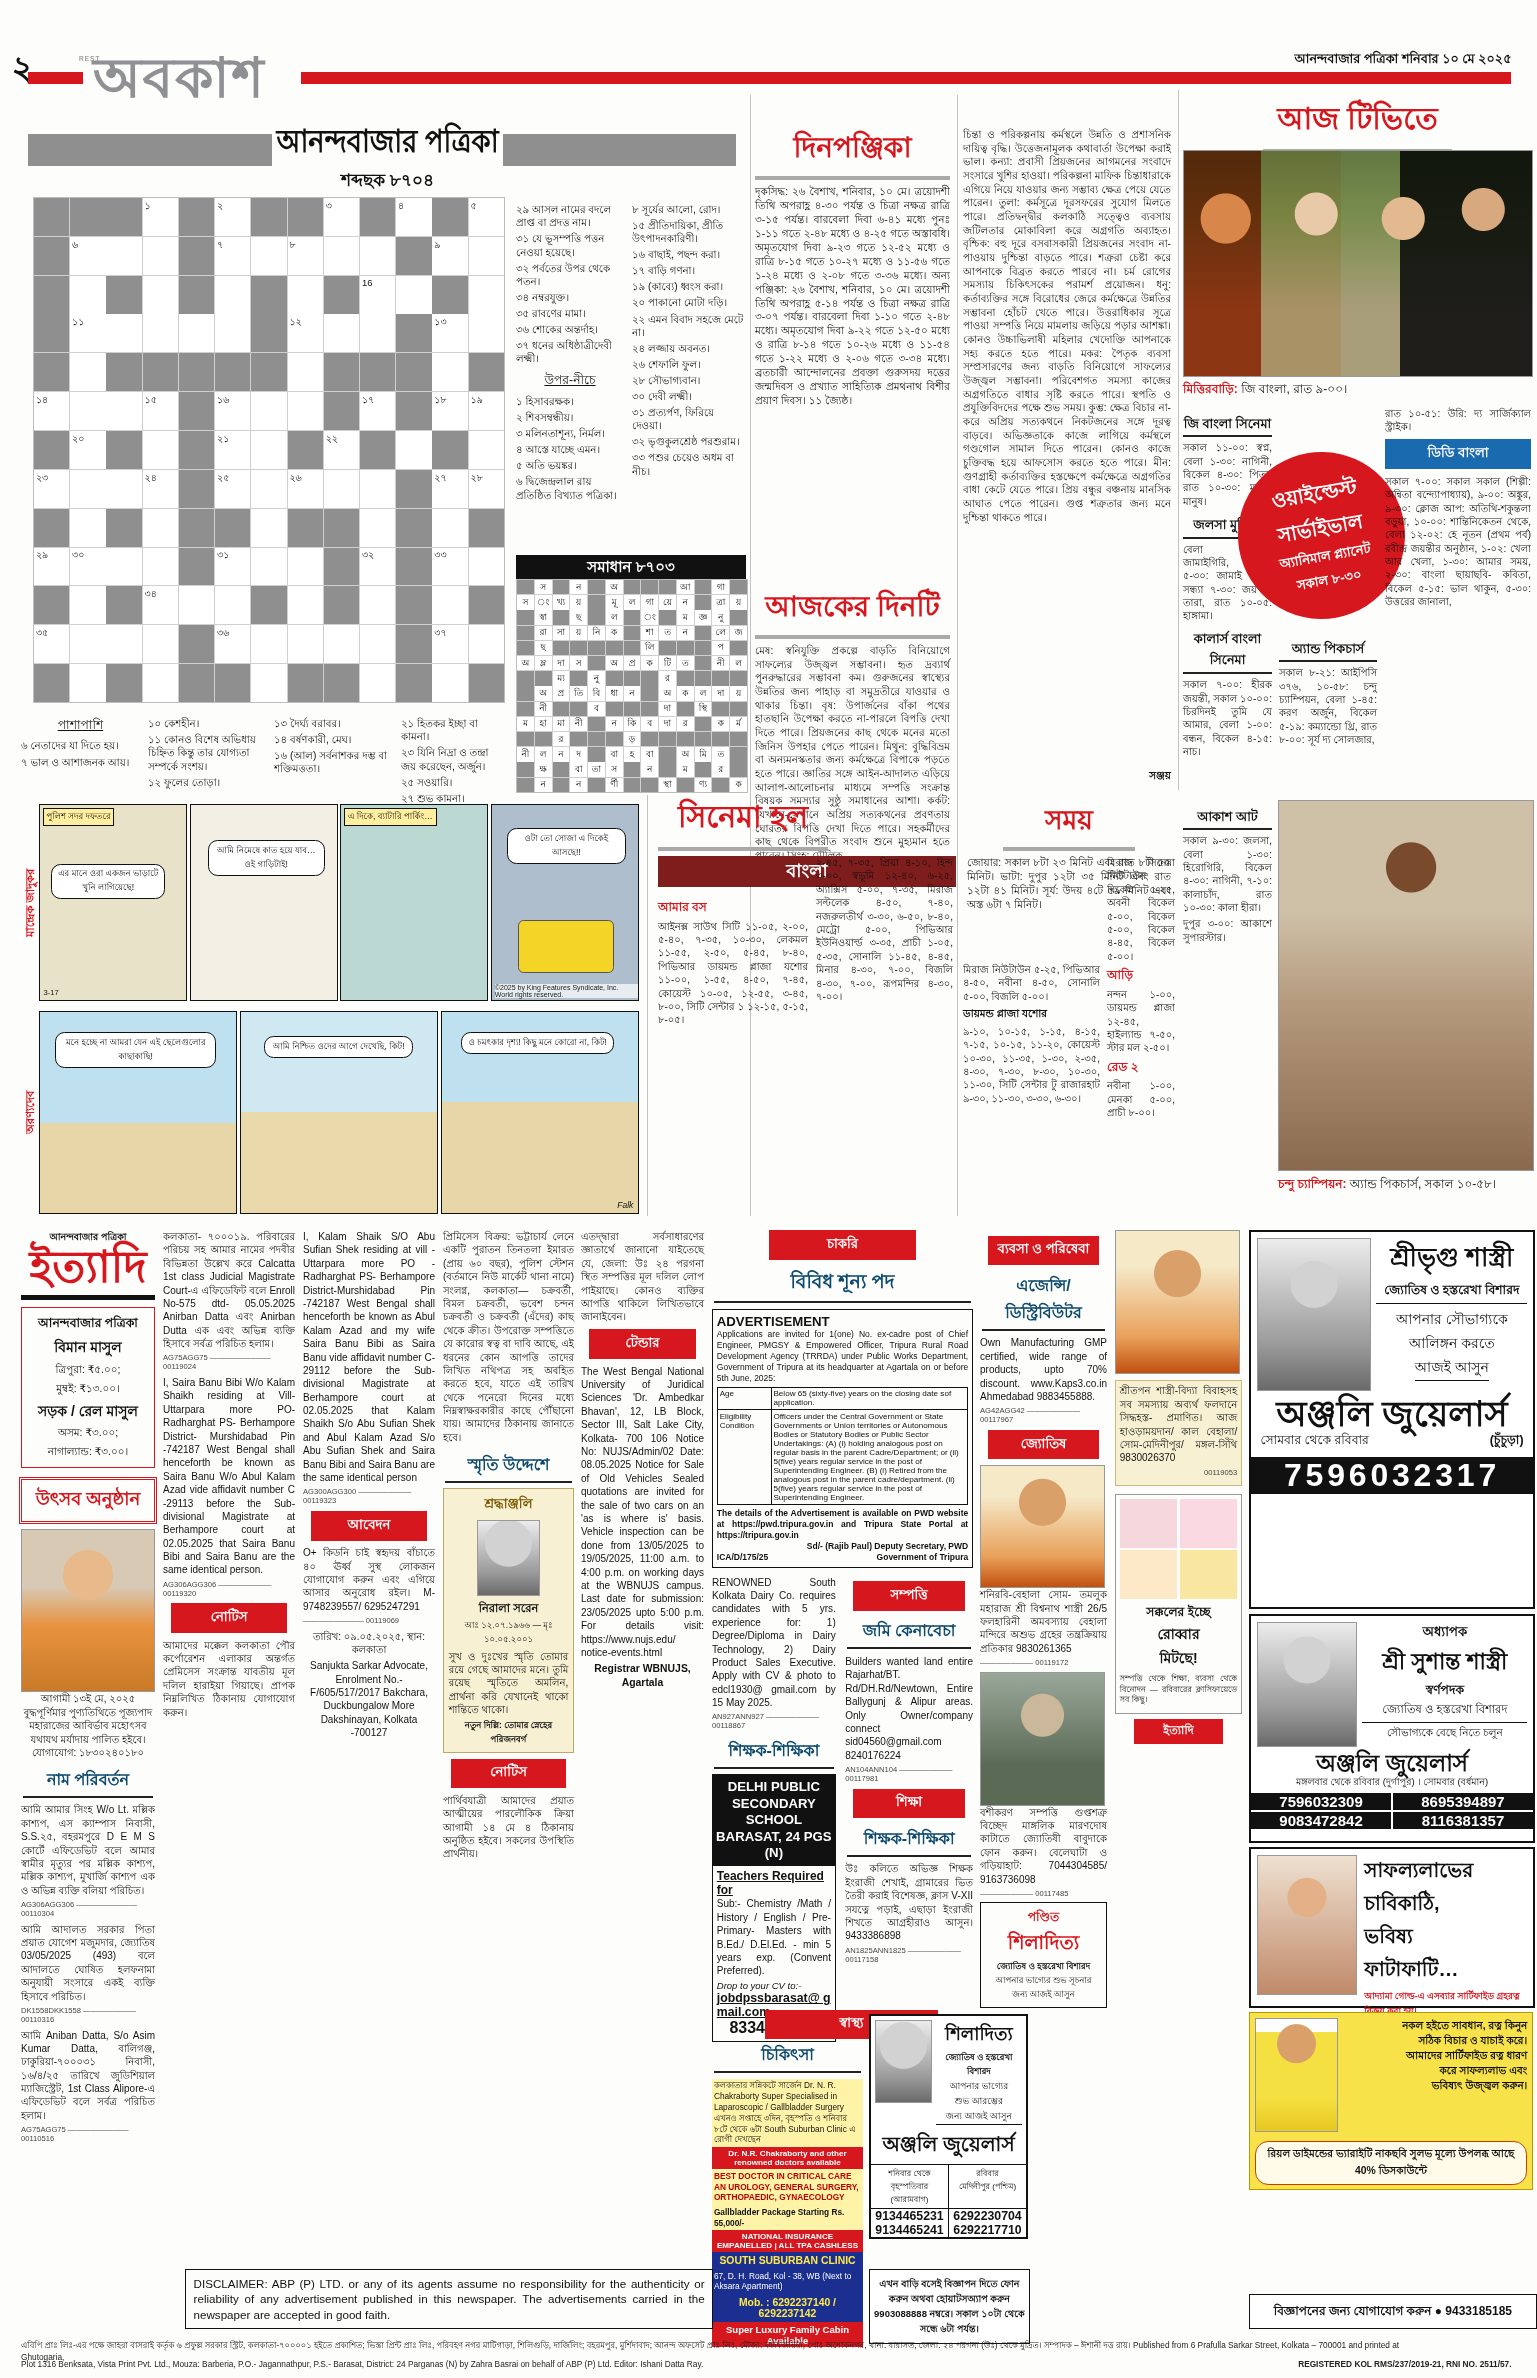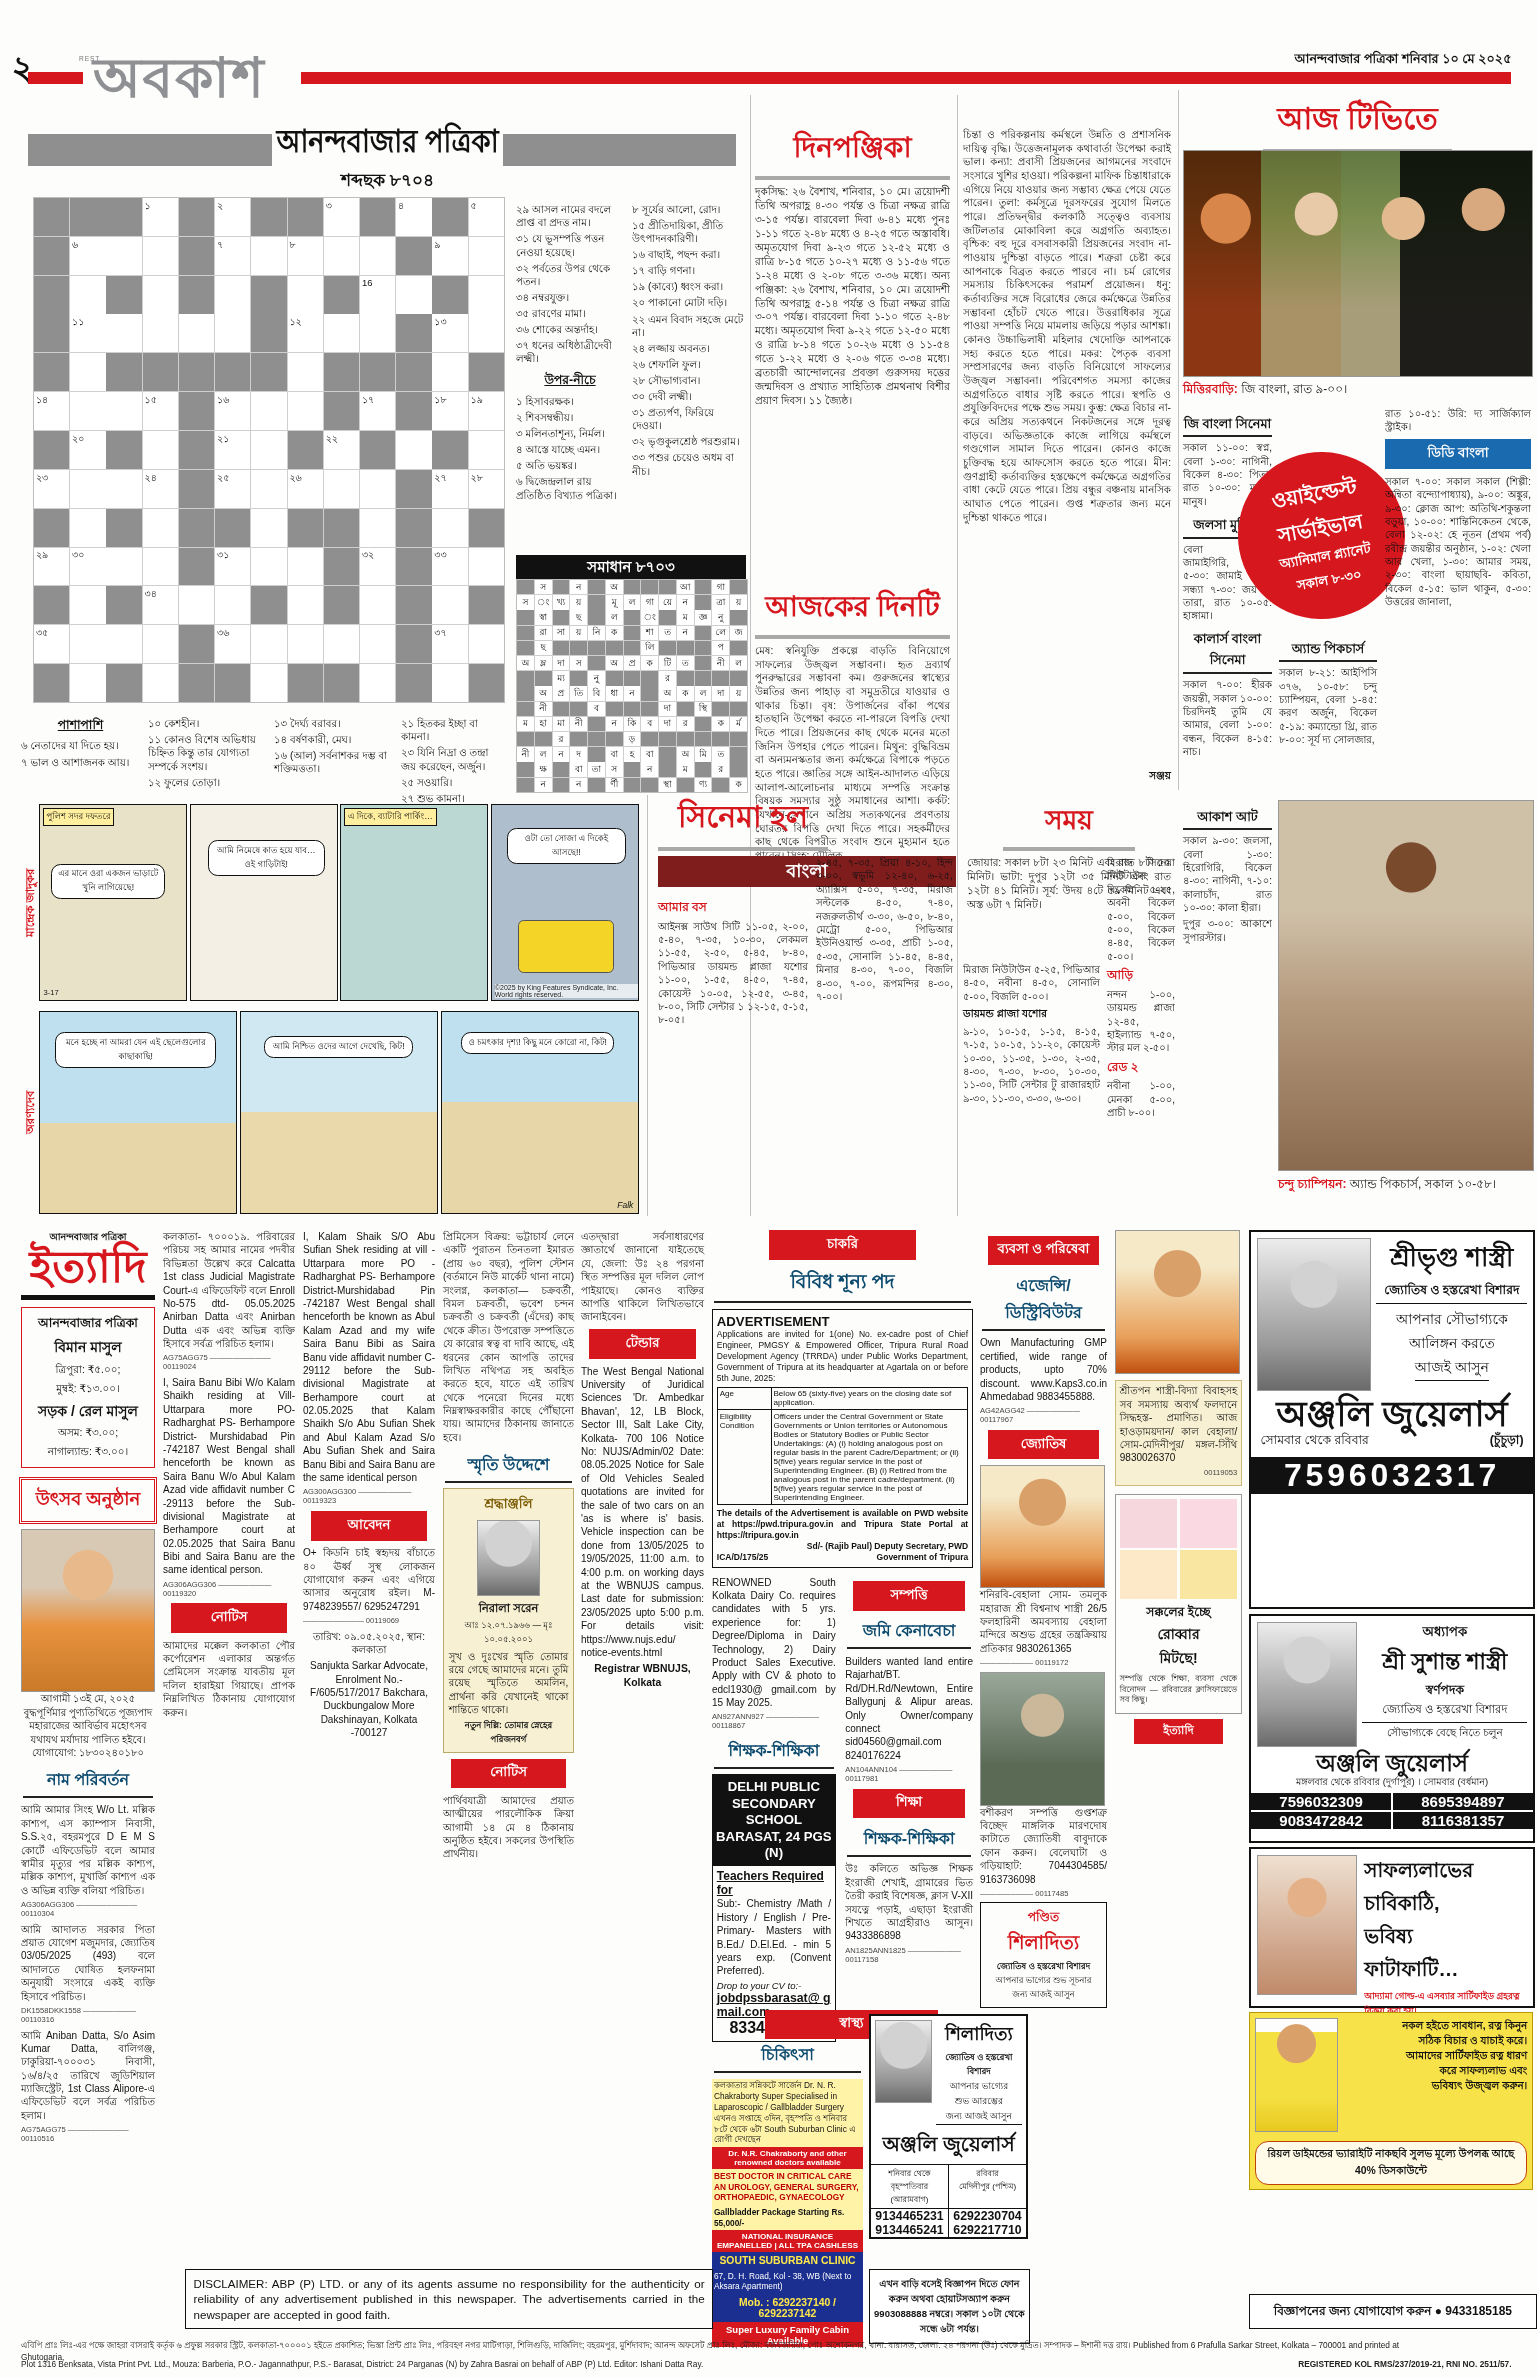--- a/index.html
+++ b/index.html
@@ -24,21 +24,21 @@
   .cw .cell{position:relative;background:#fff;}
   .cw .cell.blk{background:#8f8f8f;}
   .cw-puzzle{left:33px;top:197px;width:470px;height:504px;grid-template-columns:repeat(13,1fr);}
   .cw-puzzle .mark{position:absolute;top:0.9px;left:1.9px;font-size:9.5px;}
   .cw-solution{left:516px;top:579px;width:230px;height:212px;grid-template-columns:repeat(13,1fr);}
   .cw-solution .mark{position:absolute;inset:0;display:flex;align-items:center;justify-content:center;font-size:9px;}
   .sol-band{left:516px;top:555px;width:230px;height:24px;background:#111;color:#fff;font-size:15px;font-weight:bold;text-align:center;line-height:24px;}
   
   .flow .p,.p{font-size:10px;line-height:1.34;text-align:justify;margin:0 0 2.8px 0;}
   .clue{font-size:10.2px;line-height:1.3;margin:0 0 2.8px 0;}
-  .clue-hdr{font-size:12.3px;font-weight:bold;text-align:center;text-decoration:underline;margin:5.7px 0 3.8px;}
+  .clue-hdr{font-size:12.3px;font-weight:normal;text-align:center;text-decoration:underline;margin:5.7px 0 3.8px;}
   .rh{color:#0c4a6e;font-size:16px;font-weight:800;text-align:center;border-bottom:2.8px double #222;padding-bottom:1.9px;margin:7.6px 1.9px 5.7px;}
   .rh2{color:#d6171d;font-size:12px;font-weight:800;margin:2.8px 0 1.9px;}
   .rbox{background:#d6171d;color:#fff;font-size:13.2px;font-weight:800;text-align:center;padding:3.8px 1.9px;margin:5.7px 7.6px;}
   .rboxsm{background:#d6171d;color:#fff;font-size:11.4px;font-weight:800;text-align:center;padding:2.8px;margin:5.7px 19px;}
   .id{font-size:7.6px;color:#444;margin:0 0 4.7px;display:flex;justify-content:space-between;}
   .bld{font-weight:bold;font-size:10.4px;margin:1.9px 0;}
   .ctr{text-align:center;}
   .tvh{font-size:12.8px;font-weight:800;text-align:center;border-bottom:2.8px double #222;padding-bottom:0.9px;margin:6.6px 0 3.8px;}
   .tvblue{background:#1a6ab0;color:#fff;font-size:13.2px;font-weight:800;text-align:center;padding:3.8px;margin:5.7px 0;}
   
@@ -975,21 +975,21 @@
     <div>
         <div class="rbox">নোটিস</div>
         <div class="p">পার্থিবযাত্রী আমাদের প্রয়াত আত্মীয়ের পারলৌকিক ক্রিয়া আগামী ১৪ মে ৪ ঠিকানায় অনুষ্ঠিত হইবে। সকলের উপস্থিতি প্রার্থনীয়।</div>
       </div>
   </div>
 
   <div class="colbox" style="left:581px;top:1230px;width:123px">
       <div class="p">এতদ্দ্বারা সর্বসাধারণের জ্ঞাতার্থে জানানো যাইতেছে যে, জেলা: উঃ ২৪ পরগনা স্থিত সম্পত্তির মূল দলিল লোপ পাইয়াছে। কোনও ব্যক্তির আপত্তি থাকিলে লিখিতভাবে জানাইবেন।</div>
       <div class="rbox">টেন্ডার</div>
       <div class="p">The West Bengal National University of Juridical Sciences 'Dr. Ambedkar Bhavan', 12, LB Block, Sector III, Salt Lake City, Kolkata- 700 106 Notice No: NUJS/Admin/02 Date: 08.05.2025 Notice for Sale of Old Vehicles Sealed quotations are invited for the sale of two cars on an 'as is where is' basis. Vehicle inspection can be done from 13/05/2025 to 19/05/2025, 11:00 a.m. to 4:00 p.m. on working days at the WBNUJS campus. Last date for submission: 23/05/2025 upto 5:00 p.m. For details visit: https://www.nujs.edu/ notice-events.html</div>
-      <div class="p ctr bld">Registrar WBNUJS, Kolkata</div>
+      <div class="p ctr bld">Registrar WBNUJS, Agartala</div>
     </div>
 
   <div class="colbox" style="left:712px;top:1230px;width:261px">
     <div class="rbox" style="margin:0 57px">চাকরি</div>
     <div class="rh" style="font-size:19px">বিবিধ শূন্য পদ</div>
     <div class="advbox">
       <div class="h">ADVERTISEMENT</div>
       <div class="b">Applications are invited for 1(one) No. ex-cadre post of Chief Engineer, PMGSY &amp; Empowered Officer, Tripura Rural Road Development Agency (TRRDA) under Public Works Department, Government of Tripura at its headquarter at Agartala on or before 5th June, 2025:</div>
       <table class="advtbl">
         <tbody>

